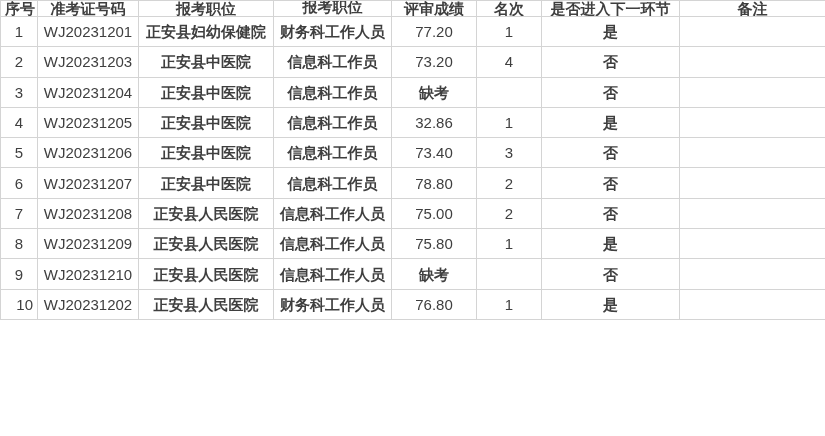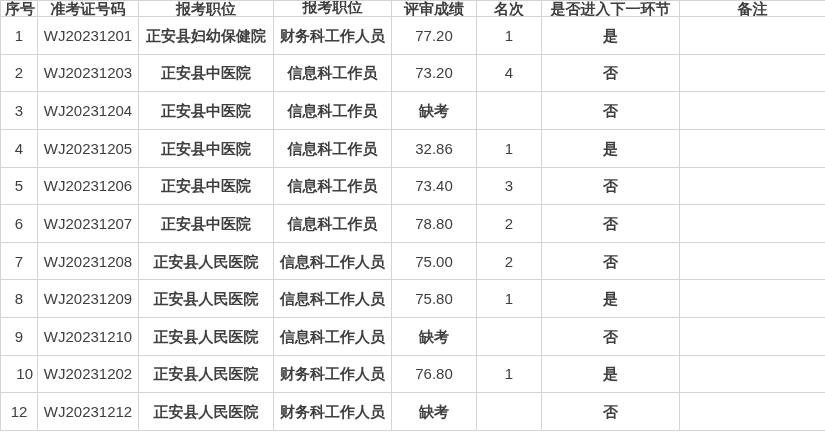--- a/index.html
+++ b/index.html
@@ -5,21 +5,21 @@
   :root{
     --text-color:#3f3f3f;
     --border-color:#d4d4d4;
     --outer-bottom:#b5b5b5;
     --bg:#ffffff;
   }
   html,body{margin:0;padding:0;background:var(--bg);}
   .page{width:825px;height:436px;overflow:hidden;background:var(--bg);}
   table.score-table{
     border-collapse:collapse;
-    width:825px;height:431px;
+    width:825px;height:320px;
     table-layout:fixed;
     background:var(--bg);
     color:var(--text-color);
     font-family:"Liberation Sans","DejaVu Sans",sans-serif;
     border-bottom:1px solid var(--outer-bottom);
   }
   .score-table th,.score-table td{
     border:1px solid var(--border-color);
     font-size:15px;
     line-height:1;
@@ -154,25 +154,15 @@
         <tr>
           <td style="text-align: right;">10</td>
           <td style="text-align: center;">WJ20231202</td>
           <td class="cjk" style="text-align: center;">正安县人民医院</td>
           <td class="cjk" style="text-align: center;">财务科工作人员</td>
           <td style="text-align: center;">76.80</td>
           <td style="text-align: center;">1</td>
           <td class="cjk" style="text-align: center;">是</td>
           <td style="text-align: center;"></td>
         </tr>
-        <tr>
-          <td style="text-align: center;">12</td>
-          <td style="text-align: center;">WJ20231212</td>
-          <td class="cjk" style="text-align: center;">正安县人民医院</td>
-          <td class="cjk" style="text-align: center;">财务科工作人员</td>
-          <td class="cjk" style="text-align: center;">缺考</td>
-          <td style="text-align: center;"></td>
-          <td class="cjk" style="text-align: center;">否</td>
-          <td style="text-align: center;"></td>
-        </tr>
       </tbody>
   </table>
 </div>
 
 </body></html>

